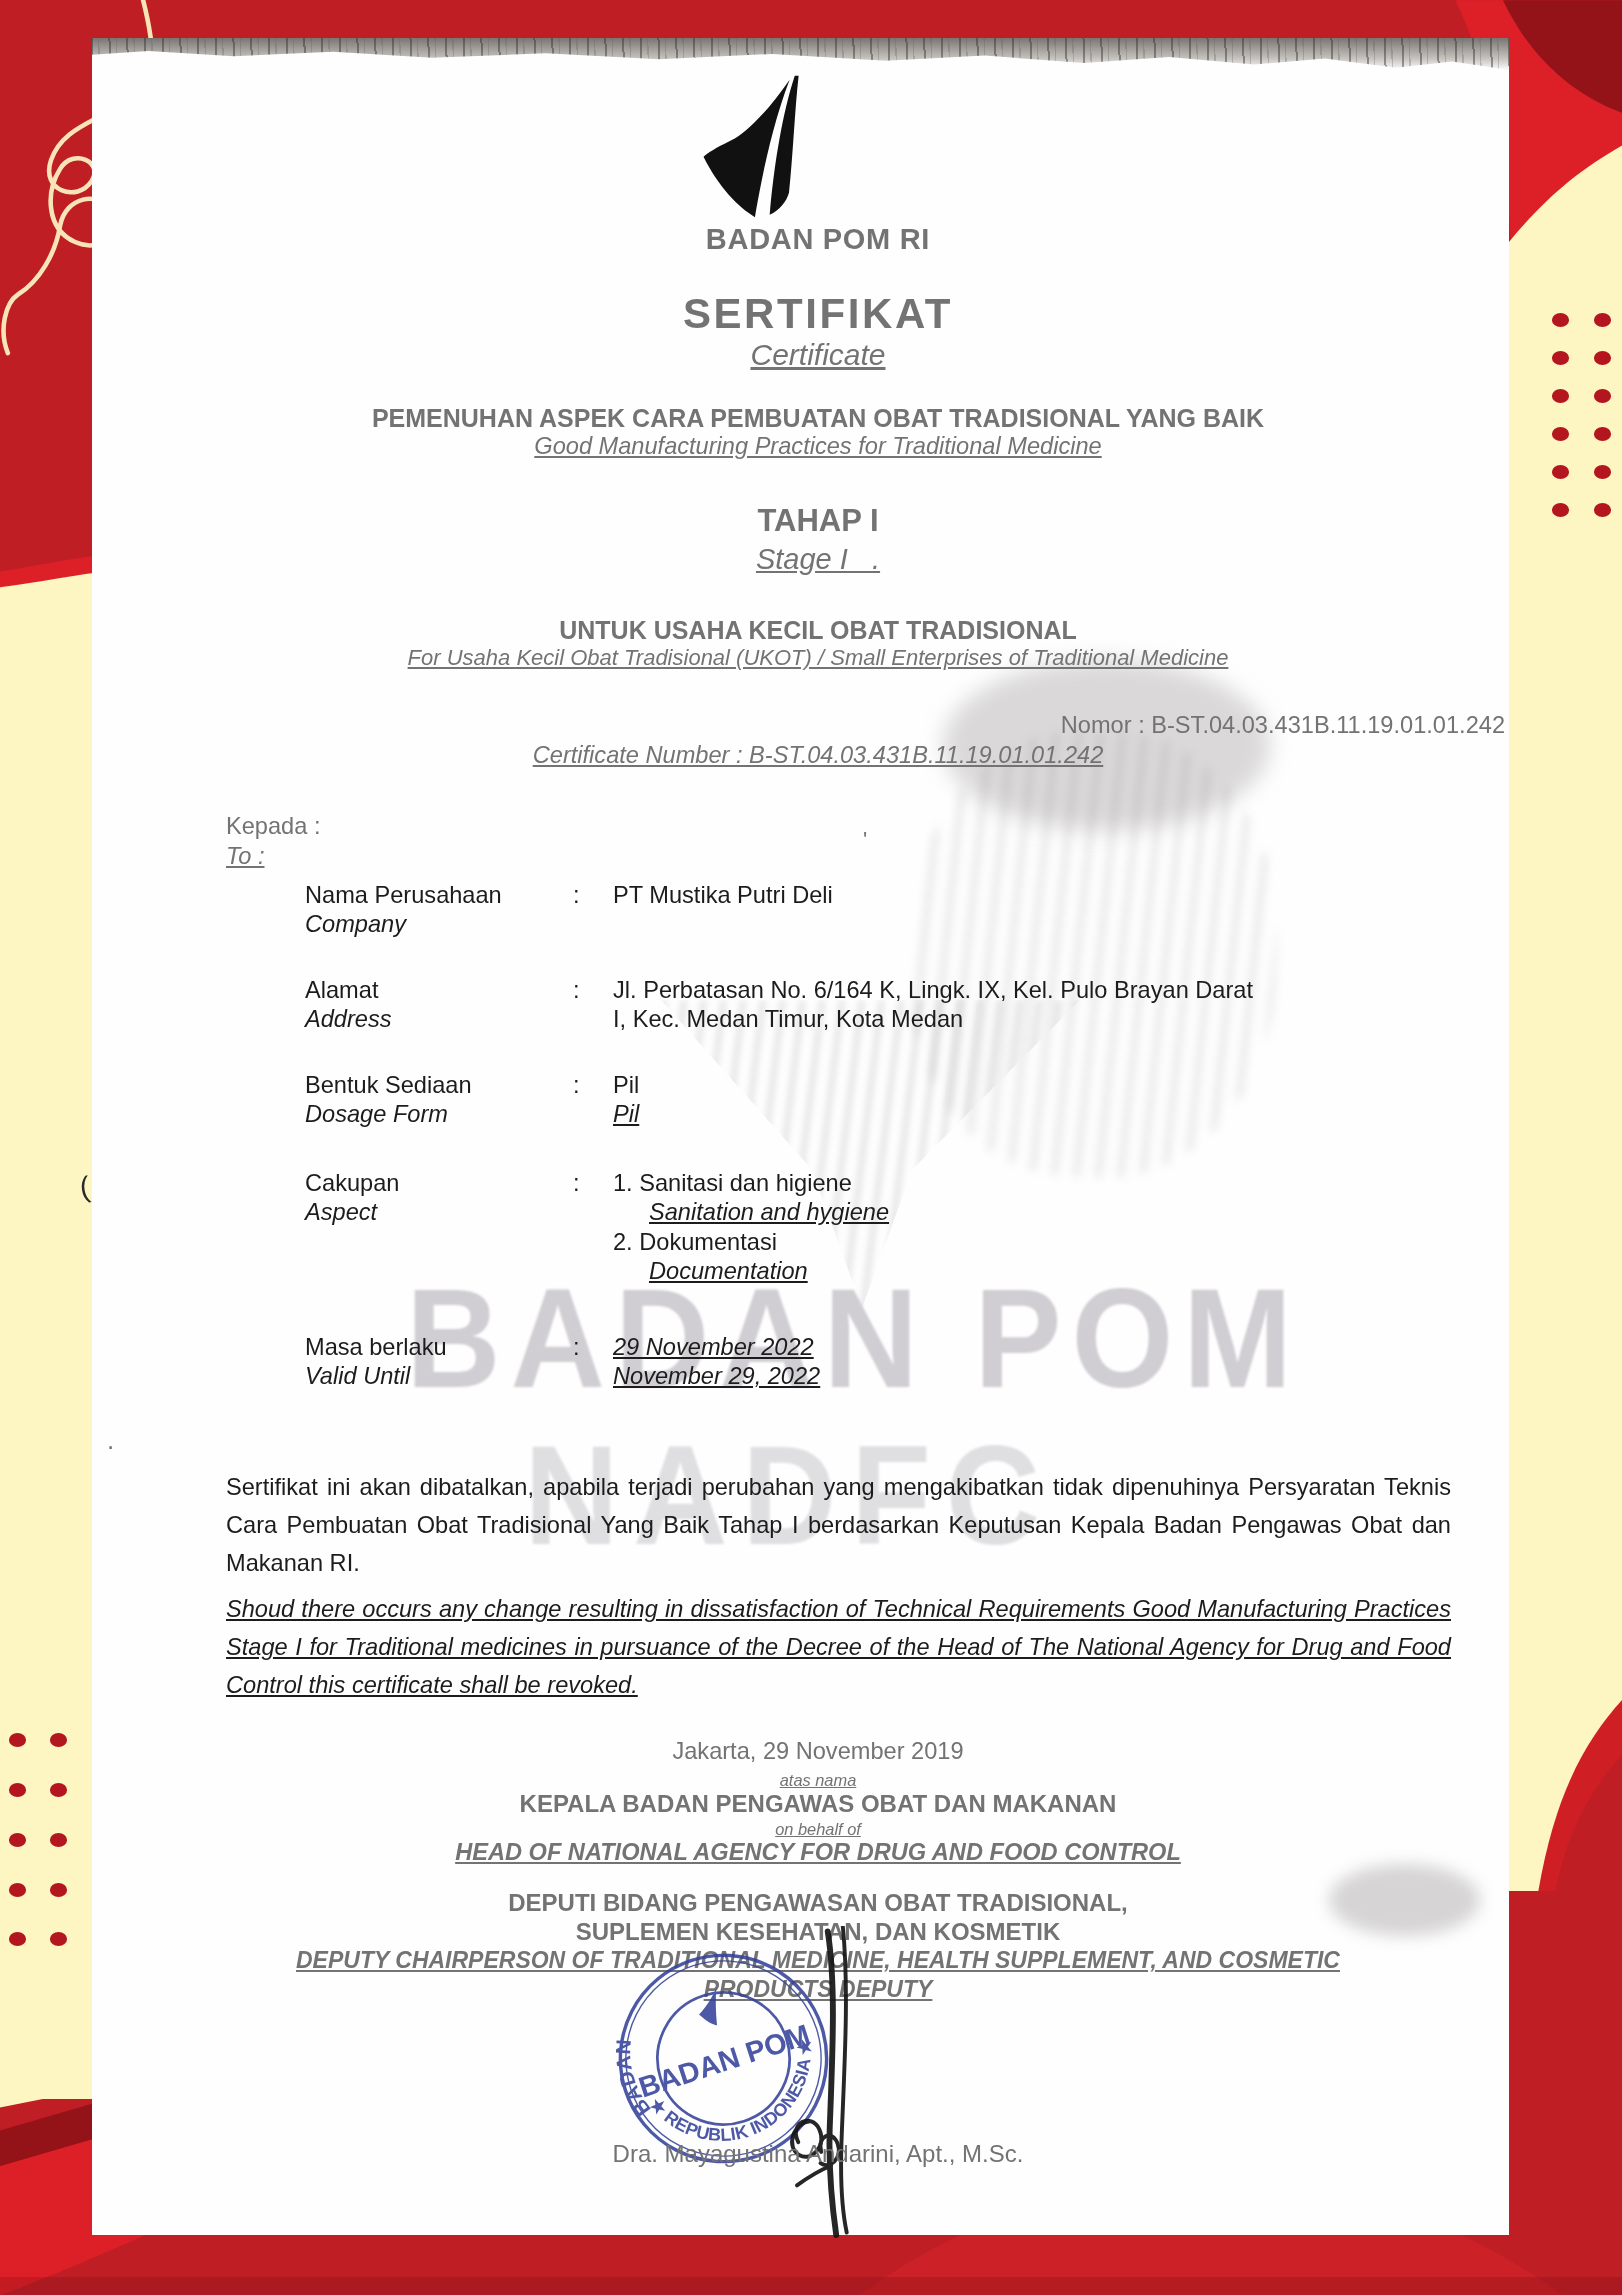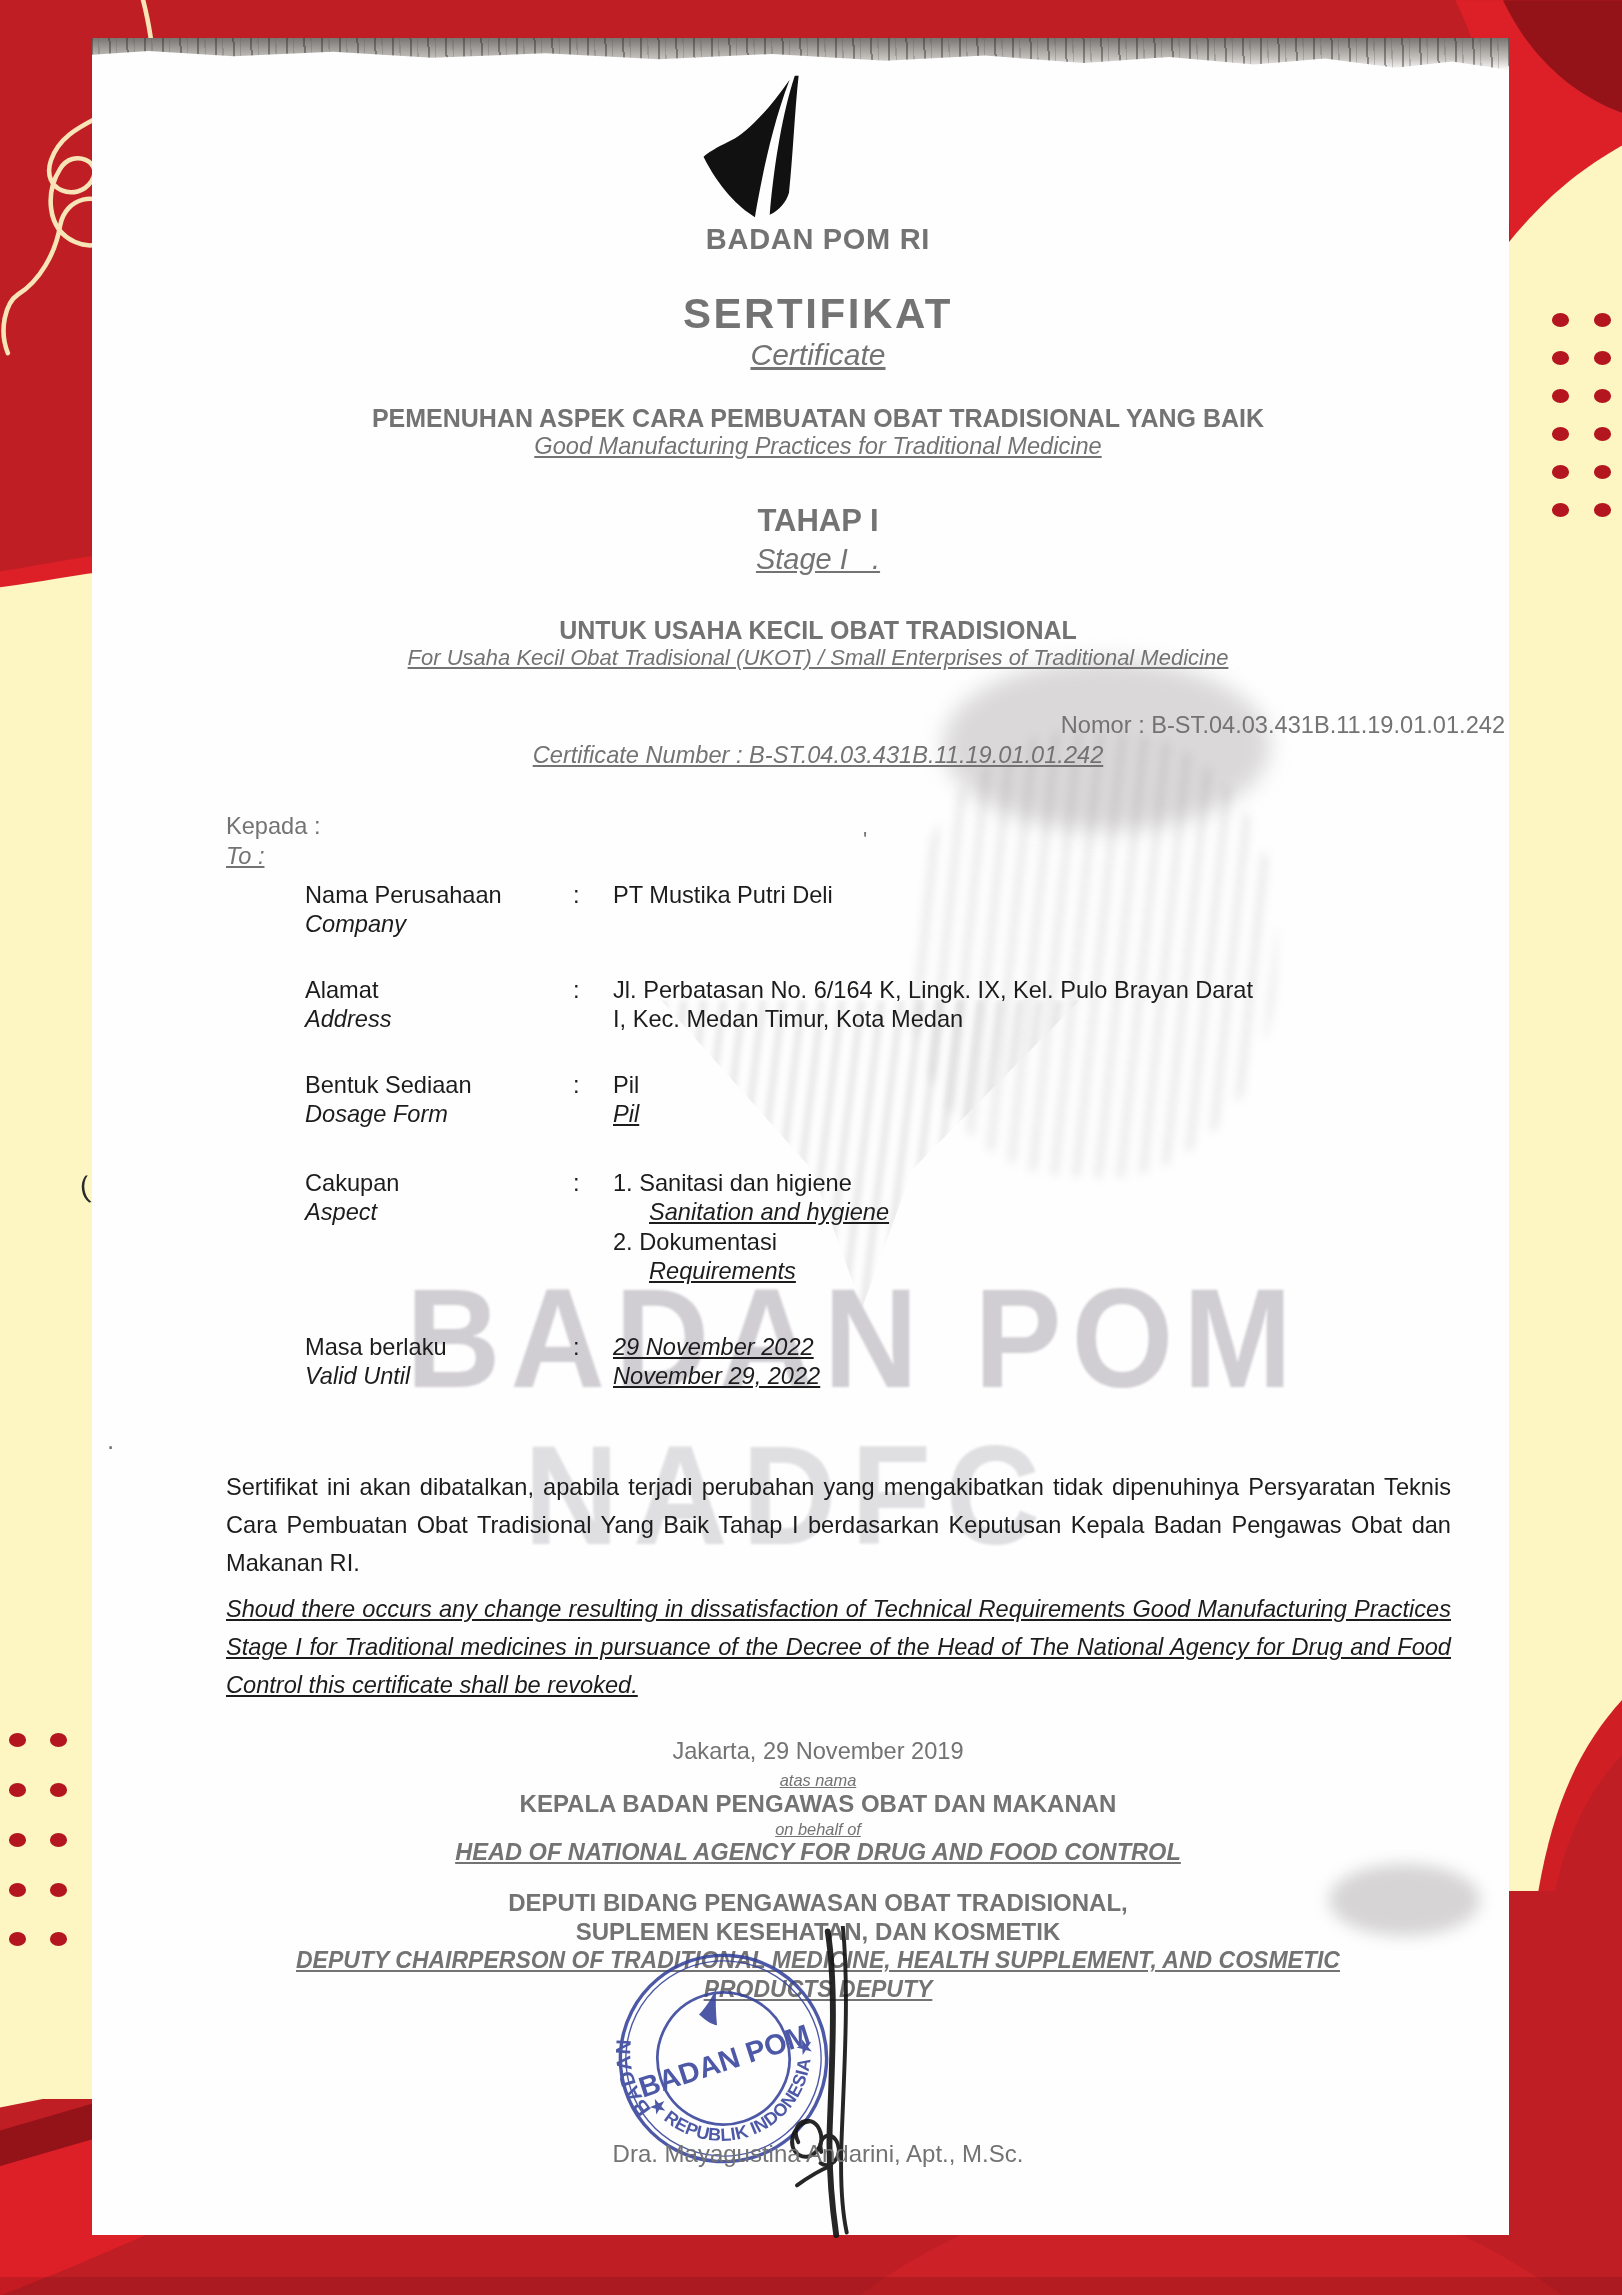--- a/index.html
+++ b/index.html
@@ -188,21 +188,21 @@
       <span class="col">:</span>
       <span class="v1">
         <span>1.</span>
         <span>Sanitasi dan higiene</span>
       </span>
       <span class="v2 i ind">Sanitation and hygiene</span>
       <span class="v3">
         <span>2.</span>
         <span>Dokumentasi</span>
       </span>
-      <span class="v4 i ind">Requirements</span>
+      <span class="v4 i ind">Documentation</span>
     </div>
 
     <div class="row" style="top:1296px;height:65px;">
       <span class="lab">Masa berlaku</span>
       <span class="lab2">Valid Until</span>
       <span class="col">:</span>
       <span class="v1 i">29 November 2022</span>
       <span class="v2 i">November 29, 2022</span>
     </div>
 

